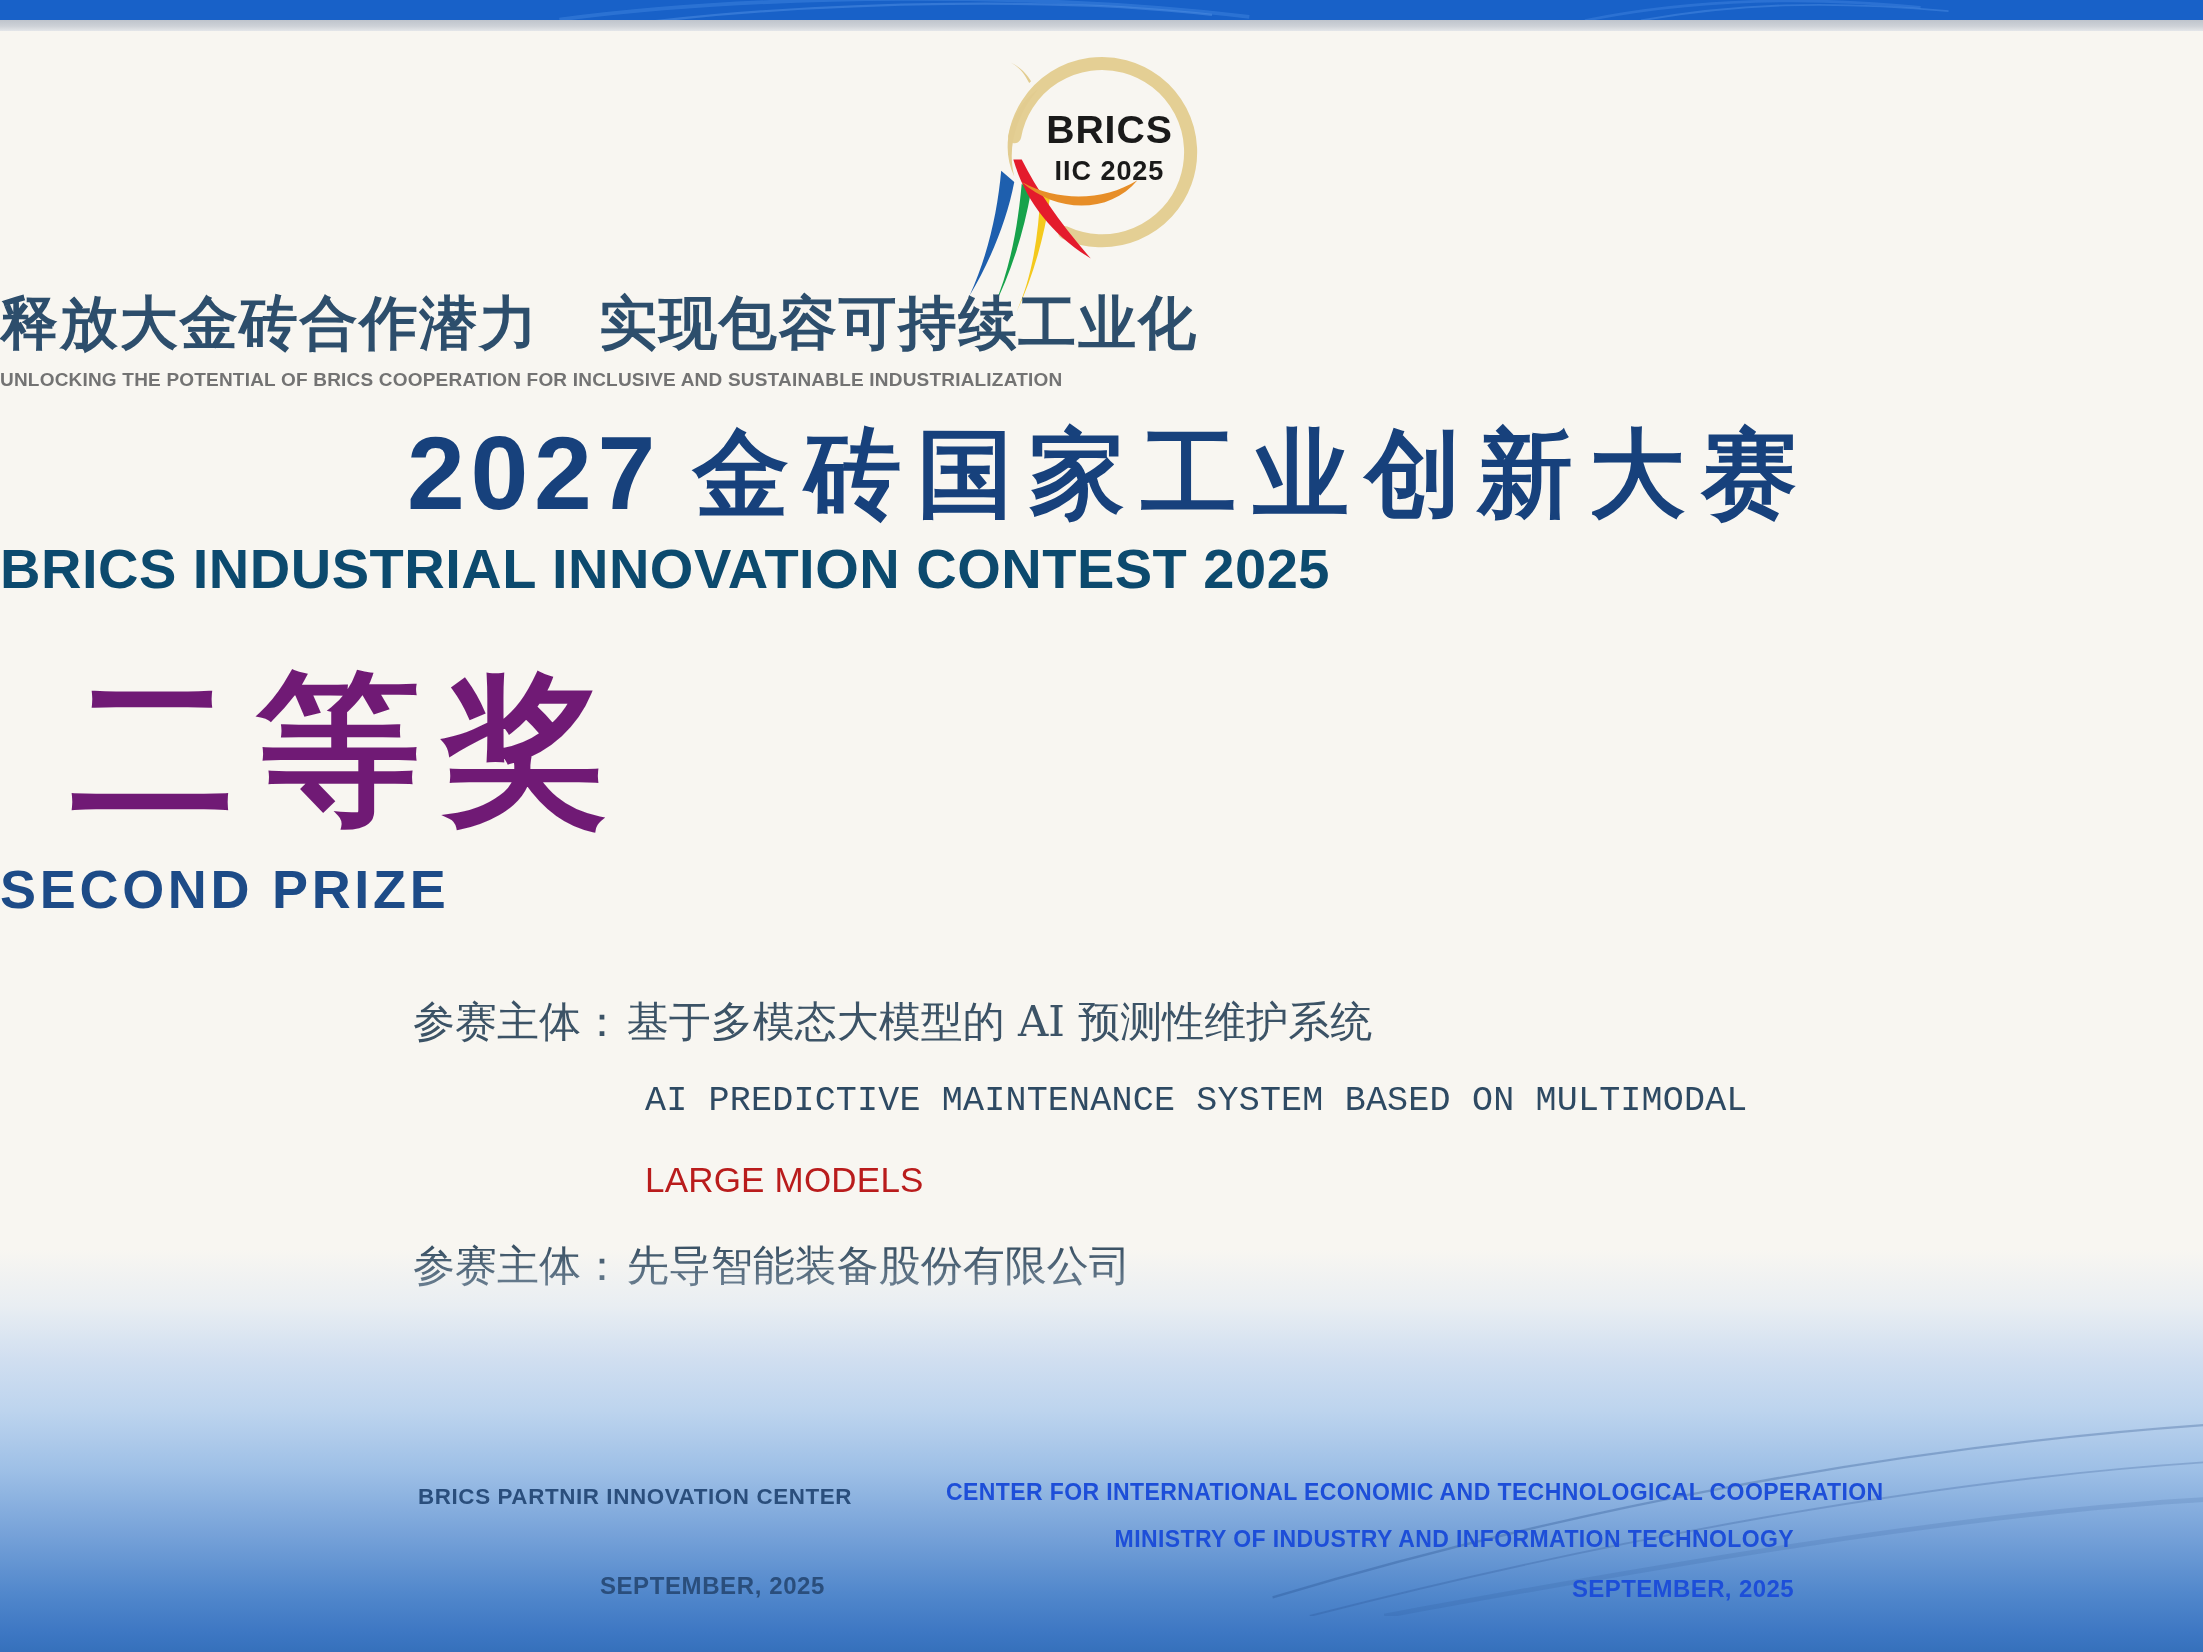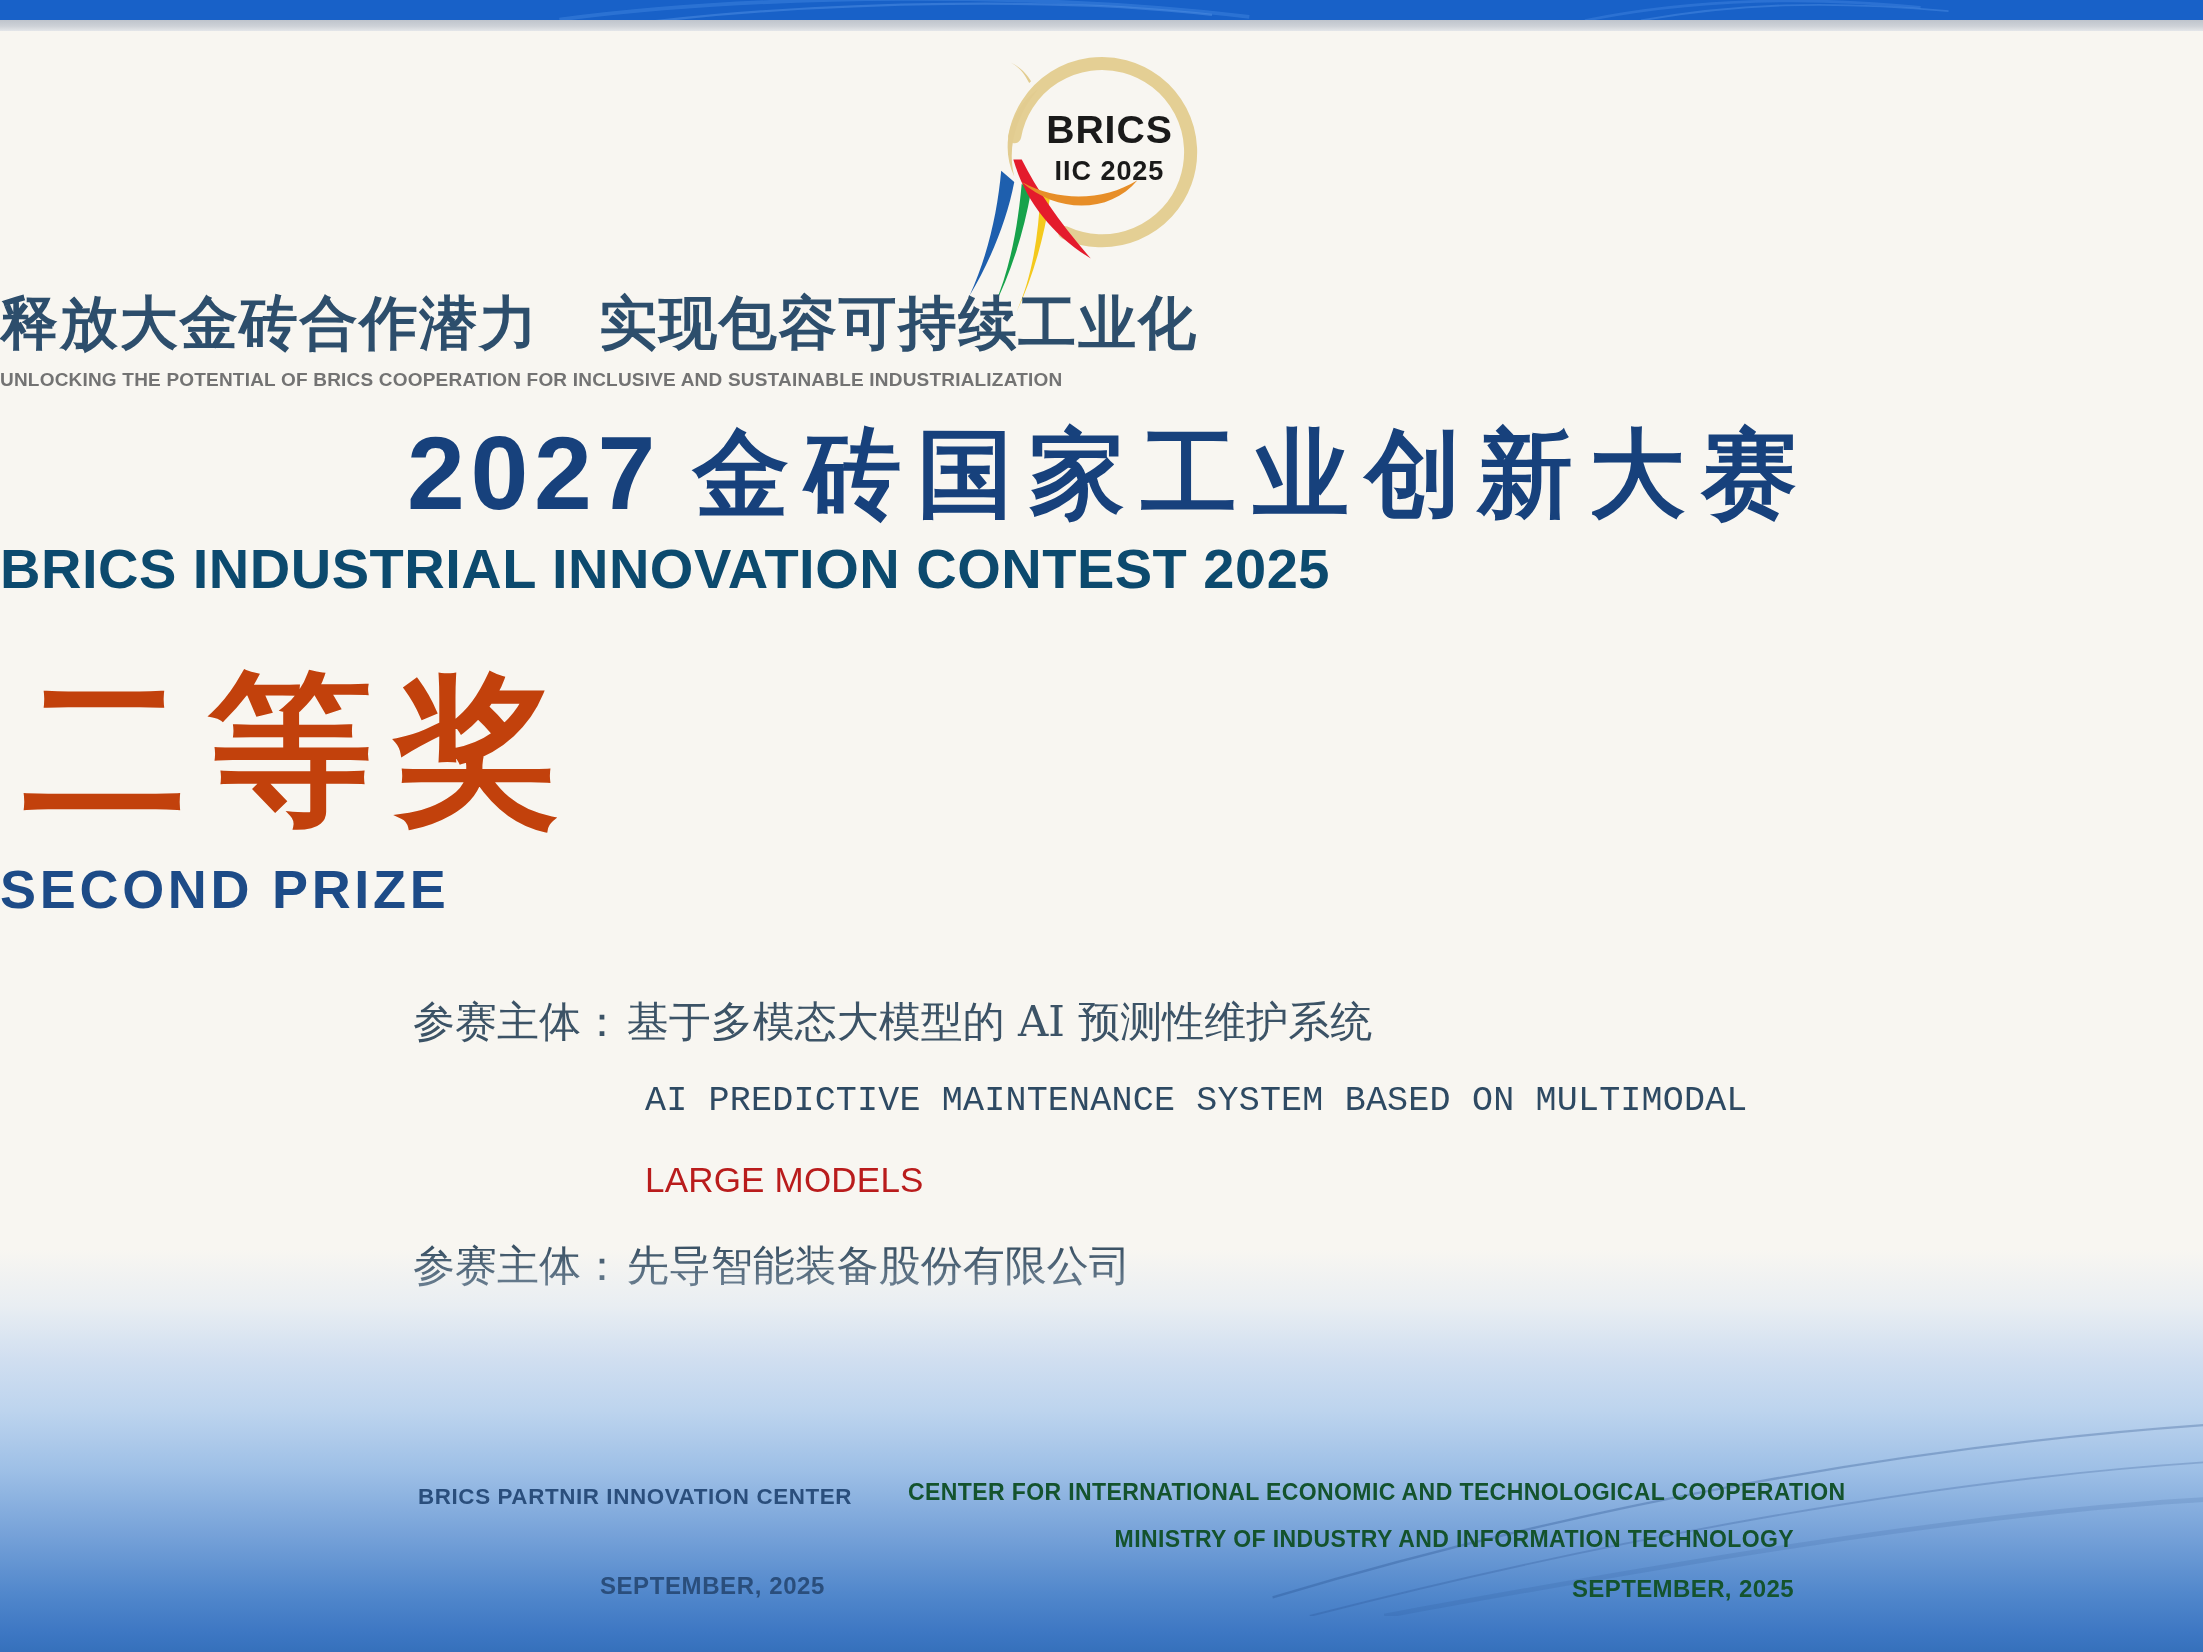--- a/index.html
+++ b/index.html
@@ -25,23 +25,23 @@
   .slogan-en{top:369px;font-size:19px;font-weight:700;color:#737373;letter-spacing:0.2px;}
 
   
   .title-zh{top:421px;display:flex;justify-content:center;align-items:flex-start;width:100%;
     color:#17417c;font-weight:800;}
   .title-zh .year{font-size:104px;letter-spacing:5.6px;line-height:1;}
   .title-zh .zhtxt{font-size:96px;letter-spacing:16px;margin-right:-16px;margin-left:32px;line-height:1.1;}
   .title-en{top:536px;font-size:56px;font-weight:800;color:#0c4a6e;letter-spacing:0.5px;}
 
   
-  .award-zh{top:641px;font-size:164px;font-weight:600;color:#c2410c;
+  .award-zh{top:641px;font-size:164px;font-weight:600;color:#701a75;
     font-family:"DejaVu Serif","Liberation Serif",serif;
-    letter-spacing:22.4px;text-indent:22.4px;}
+    letter-spacing:22.4px;text-indent:22.4px;padding-left:48px;}
   .award-en{top:858px;font-size:54px;font-weight:800;color:#1d4b87;letter-spacing:3.7px;}
 
   
   .field{color:#3c5366;font-family:"DejaVu Serif","Liberation Serif",serif;font-size:42px;}
   .row-project{top:994px;left:413px;}
   .row-proj-en1{top:1081px;left:645px;font-size:35px;color:#2e4a63;letter-spacing:0.2px;
     font-family:Liberation Mono, monospace;font-weight:400;}
   .row-proj-en2{top:1160px;left:645px;font-size:35px;color:#b91c1c;letter-spacing:0.2px;
     font-family:"Liberation Sans","DejaVu Sans",sans-serif;font-weight:400;}
   .row-entrant{top:1238px;left:413px;}
@@ -59,21 +59,21 @@
       #5288cc 85%,
       #3d77c3 95%,
       #3570bb 100%);}
   .bottom-swirls{right:0;bottom:37px;width:932px;height:242px;}
 
   
   .footer-left{left:418px;top:1484px;width:407px;}
   .footer-left-org{font-size:22.4px;font-weight:600;color:#2a4e7c;letter-spacing:0.6px;}
   .footer-left-date{margin-top:62px;text-align:right;font-size:24px;font-weight:600;color:#2a4e7c;letter-spacing:0.6px;}
   .footer-right{right:410px;top:1479px;width:886px;text-align:right;}
-  .footer-right div{font-size:23px;font-weight:600;color:#14532d;letter-spacing:0.4px;}
+  .footer-right div{font-size:23px;font-weight:600;color:#1d4ed8;letter-spacing:0.4px;margin-left:38px;}
   .footer-right .l2{margin-top:19.6px;}
   .footer-right .l3{margin-top:22.4px;font-size:24px;}
 </style>
 </head>
 <body>
 
 <div class="abs top-bar">
   <svg width="2204" height="19.6" viewBox="0 0 2364 21">
     <path d="M600,21 C820,-8 1120,-8 1340,18" stroke="#3d82dd" stroke-width="4" fill="none" opacity="0.55"></path>
     <path d="M700,23 C900,0 1150,-2 1300,16" stroke="#4f90e4" stroke-width="2.5" fill="none" opacity="0.5"></path>

